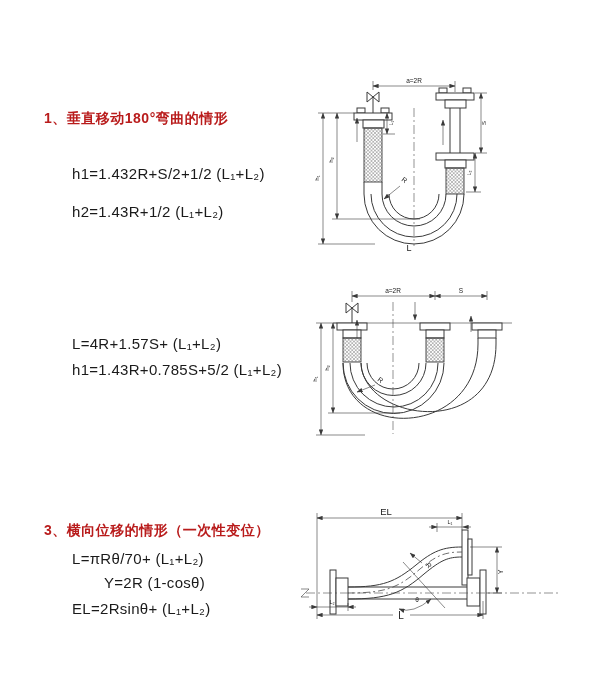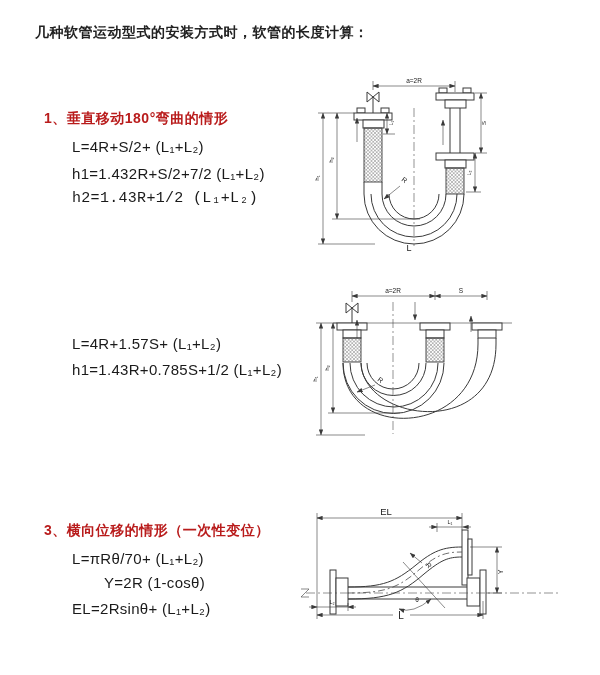--- a/index.html
+++ b/index.html
@@ -15,29 +15,27 @@
   .main{stroke:#3a3a3a;stroke-width:1;fill:none;}
   .white{fill:#ffffff;stroke:#3a3a3a;stroke-width:1;}
   .cl{stroke:#4a4a4a;stroke-width:0.6;fill:none;stroke-dasharray:9 3 2 3;}
   .hdash{stroke:#4a4a4a;stroke-width:0.8;fill:none;stroke-dasharray:7 3 2 3;}
 </style>
 </head>
 <body>
 
 <div id="page">
 
-  <div class="abs title" style="left:35px;top:24px;">几种软管运动型式的安装方式时，软管的长度计算：</div>
 
   <div class="abs heading" style="left:44px;top:110px;">1、垂直移动180°弯曲的情形</div>
-  <div class="abs formula" style="left:72px;top:138px;">L=4R+S/2+ (L₁+L₂)</div>
-  <div class="abs formula" style="left:72px;top:165px;">h1=1.432R+S/2+7/2 (L₁+L₂)</div>
-  <div class="abs formula" style="left:72px;top:190px;font-family:Liberation Mono, monospace;">h2=1.43R+1/2 (L₁+L₂)</div>
+  <div class="abs formula" style="left:72px;top:165px;">h1=1.432R+S/2+1/2 (L₁+L₂)</div>
+  <div class="abs formula" style="left:72px;top:203px;">h2=1.43R+1/2 (L₁+L₂)</div>
 
   <div class="abs formula" style="left:72px;top:335px;">L=4R+1.57S+ (L₁+L₂)</div>
-  <div class="abs formula" style="left:72px;top:361px;">h1=1.43R+0.785S+1/2 (L₁+L₂)</div>
+  <div class="abs formula" style="left:72px;top:361px;">h1=1.43R+0.785S+5/2 (L₁+L₂)</div>
 
   <div class="abs heading" style="left:44px;top:522px;">3、横向位移的情形（一次性变位）</div>
   <div class="abs formula" style="left:72px;top:550px;">L=πRθ/70+ (L₁+L₂)</div>
   <div class="abs formula" style="left:72px;top:574px;margin-left:32px;">Y=2R (1-cosθ)</div>
   <div class="abs formula" style="left:72px;top:600px;">EL=2Rsinθ+ (L₁+L₂)</div>
 
   <svg style="left:305px;top:70px;" width="215" height="183" viewBox="0 0 215 183">
     <defs>
       <marker id="arr1" markerWidth="6" markerHeight="4.4" refX="5.6" refY="2.2" orient="auto" markerUnits="userSpaceOnUse">
         <path d="M0,0 L6,2.2 L0,4.4 z" fill="#3a3a3a"></path>

